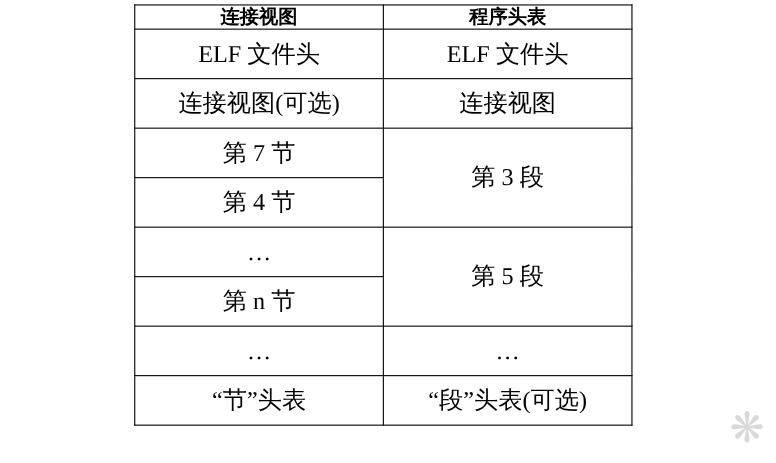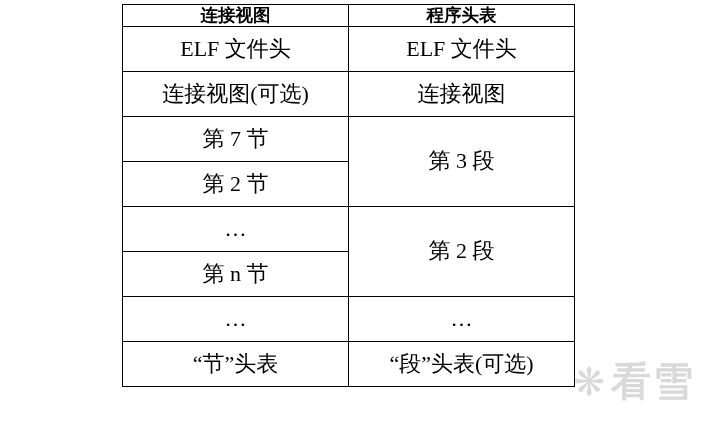--- a/index.html
+++ b/index.html
@@ -91,37 +91,36 @@
       </tr>
       <tr class="row-h">
         <td class="col-left">连接视图(可选)</td>
         <td class="col-right">连接视图</td>
       </tr>
       <tr class="row-h">
         <td class="col-left">第 7 节</td>
         <td class="col-right" rowspan="2">第 3 段</td>
       </tr>
       <tr class="row-h">
-        <td class="col-left">第 2 节</td>
+        <td class="col-left">第 4 节</td>
       </tr>
       <tr class="row-h">
         <td class="col-left">…</td>
-        <td class="col-right" rowspan="2">第 2 段</td>
+        <td class="col-right" rowspan="2">第 5 段</td>
       </tr>
       <tr class="row-h">
         <td class="col-left">第 n 节</td>
       </tr>
       <tr class="row-h">
         <td class="col-left">…</td>
         <td class="col-right">…</td>
       </tr>
       <tr class="row-h">
         <td class="col-left">“节”头表</td>
         <td class="col-right">“段”头表(可选)</td>
       </tr>
     </tbody>
   </table>
 </div>
 
 <div id="watermark">
   <span class="wm-mark">❋</span>
-  <span class="wm-text">看雪</span>
 </div>
 
 </body></html>

